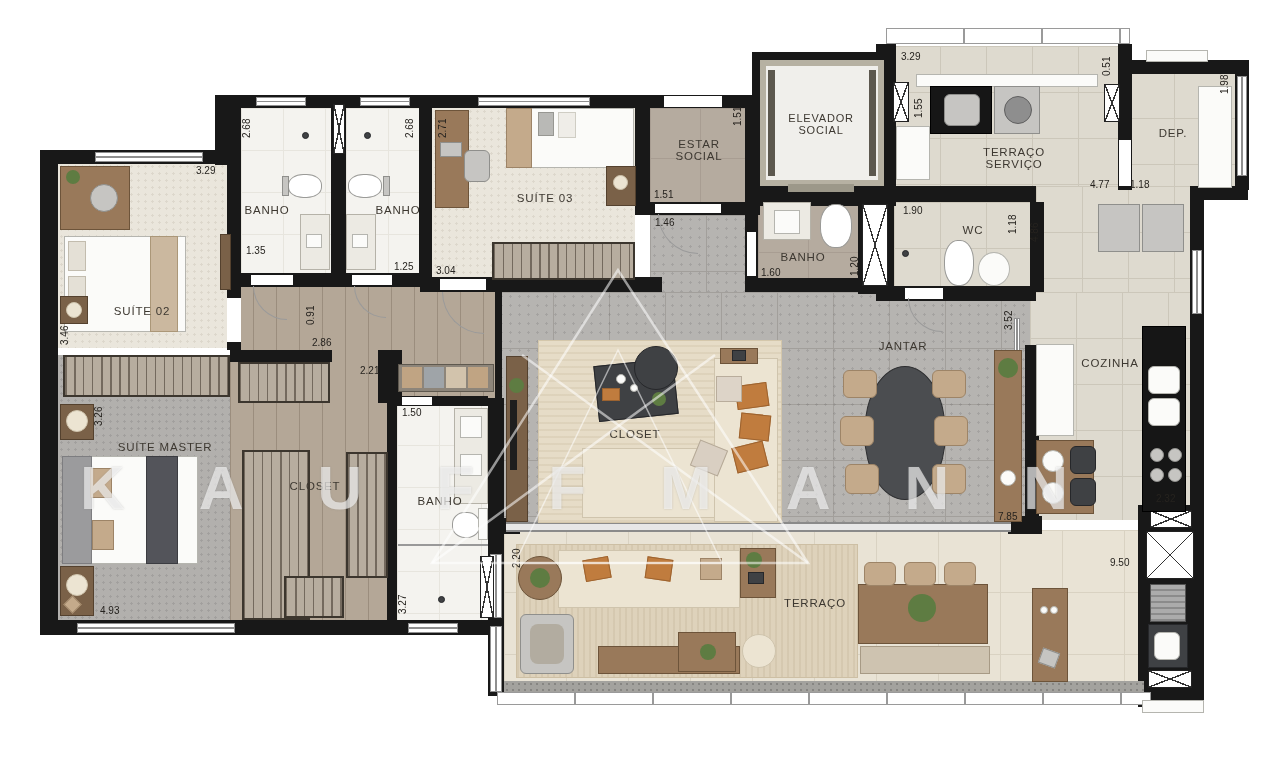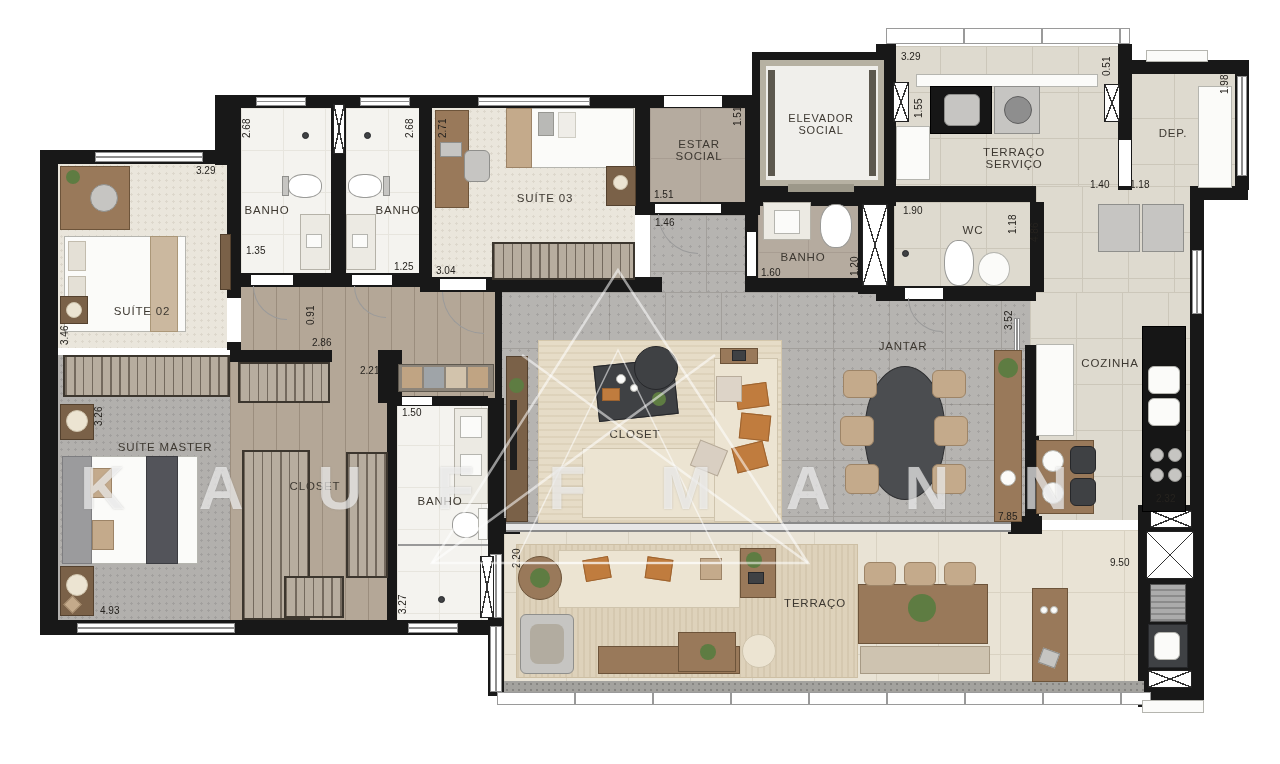--- a/index.html
+++ b/index.html
@@ -356,21 +356,21 @@
   <span class="dim" style="left:402px;top:408px">1.50</span>
   <span class="dim v" style="left:398px;top:614px">3.27</span>
   <span class="dim v" style="left:733px;top:126px">1.51</span>
   <span class="dim" style="left:654px;top:190px">1.51</span>
   <span class="dim" style="left:655px;top:218px">1.46</span>
   <span class="dim" style="left:761px;top:268px">1.60</span>
   <span class="dim v" style="left:850px;top:276px">1.20</span>
   <span class="dim" style="left:901px;top:52px">3.29</span>
   <span class="dim v" style="left:1102px;top:76px">0.51</span>
   <span class="dim v" style="left:914px;top:118px">1.55</span>
-  <span class="dim" style="left:1090px;top:180px">1.40</span>
+  <span class="dim" style="left:1090px;top:180px">4.77</span>
   <span class="dim" style="left:1130px;top:180px">1.18</span>
   <span class="dim v" style="left:1220px;top:94px">1.98</span>
   <span class="dim" style="left:903px;top:206px">1.90</span>
   <span class="dim v" style="left:1008px;top:234px">1.18</span>
   <span class="dim v" style="left:1030px;top:242px">4.86</span>
   <span class="dim v" style="left:1004px;top:330px">3.52</span>
   <span class="dim" style="left:998px;top:512px">7.85</span>
   <span class="dim" style="left:1156px;top:494px">2.32</span>
   <span class="dim" style="left:1110px;top:558px">9.50</span>
   <span class="dim v" style="left:512px;top:568px">2.20</span>

